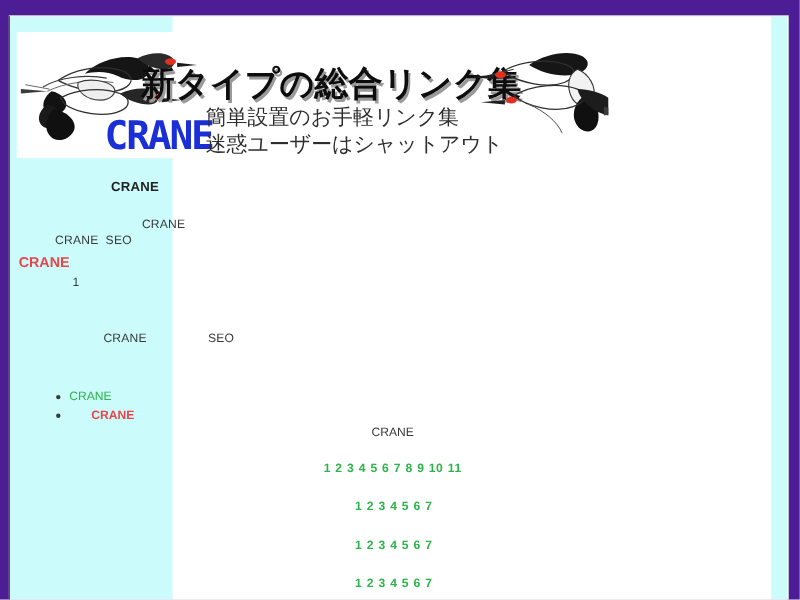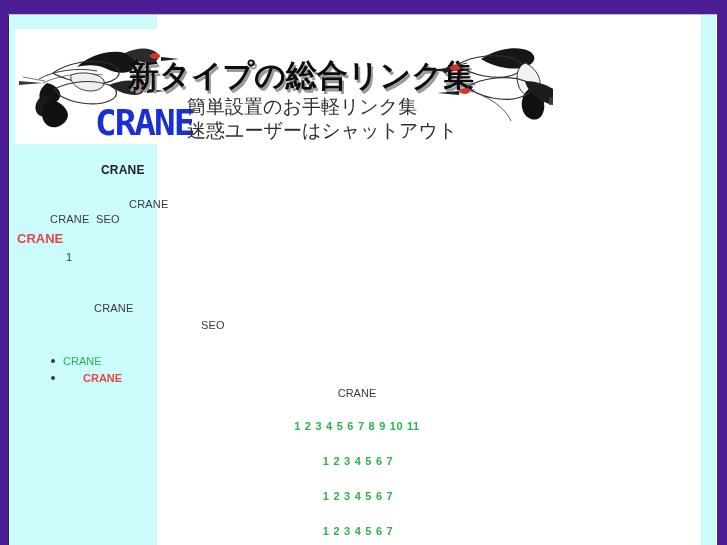--- a/index.html
+++ b/index.html
@@ -104,21 +104,21 @@
     white-space: pre;
   }
   #line-one {
     position: absolute;
     left: 57px; top: 236px;
     font-size: 11px;
     color: #3a3a3a;
   }
 
   #line-mid-a { left: 85px;  top: 287px; }
-  #line-mid-b { left: 180px; top: 304px; margin-left: 12px; }
+  #line-mid-b { left: 180px; top: 287px; }
 
   
   #bullet-list {
     position: absolute;
     left: 42px;
     top: 338px;
     width: 300px;
   }
   .bullet-row {
     position: relative;

